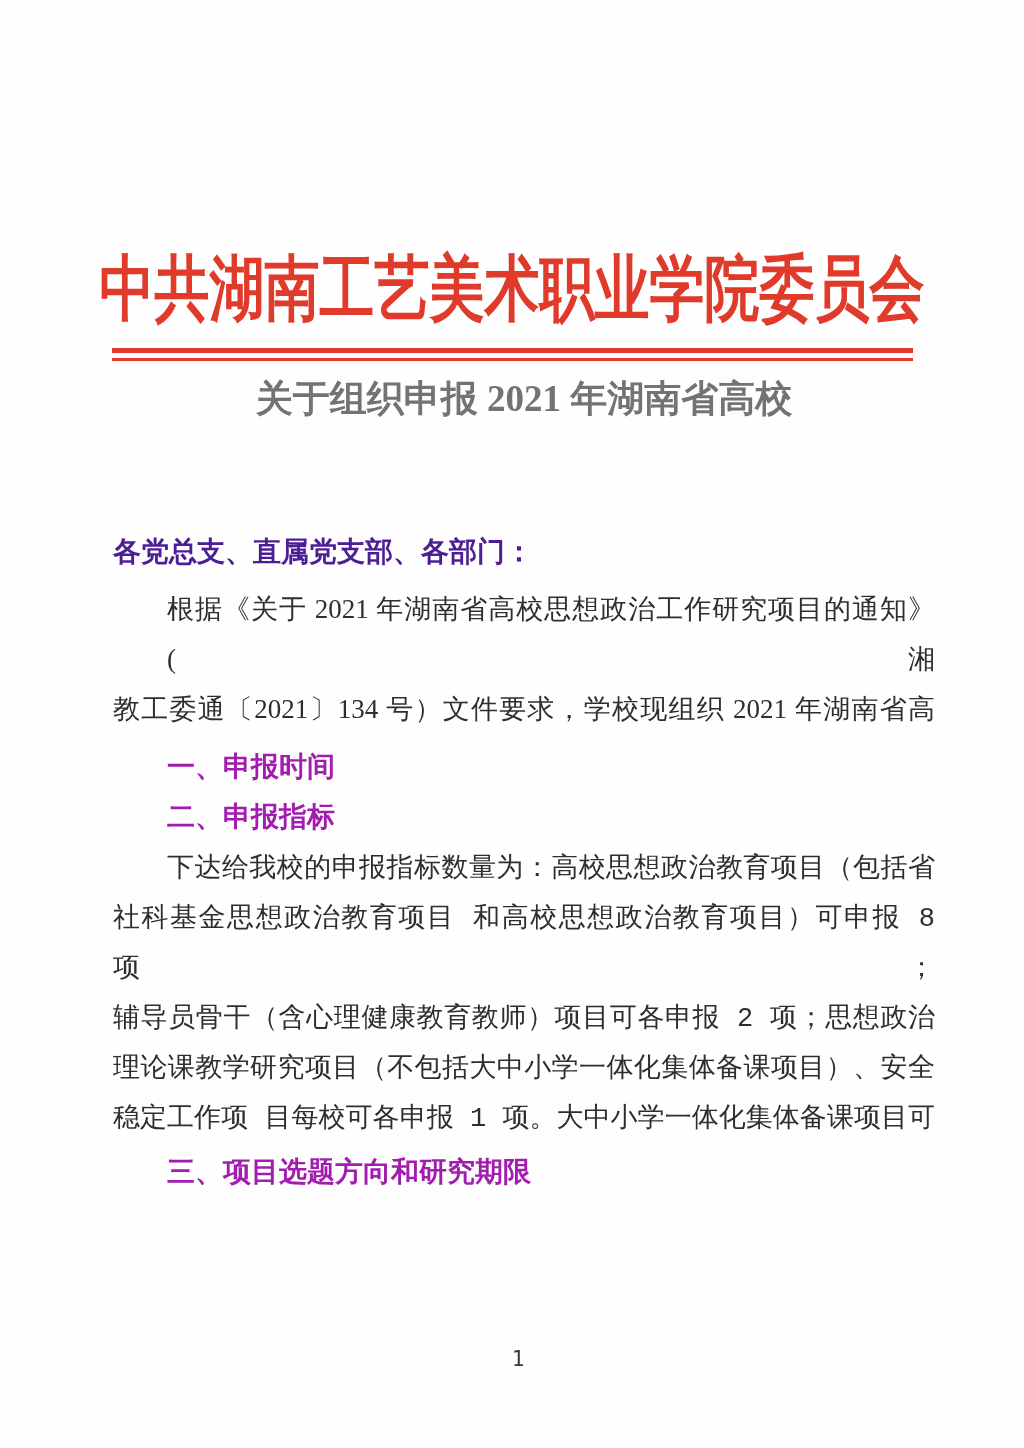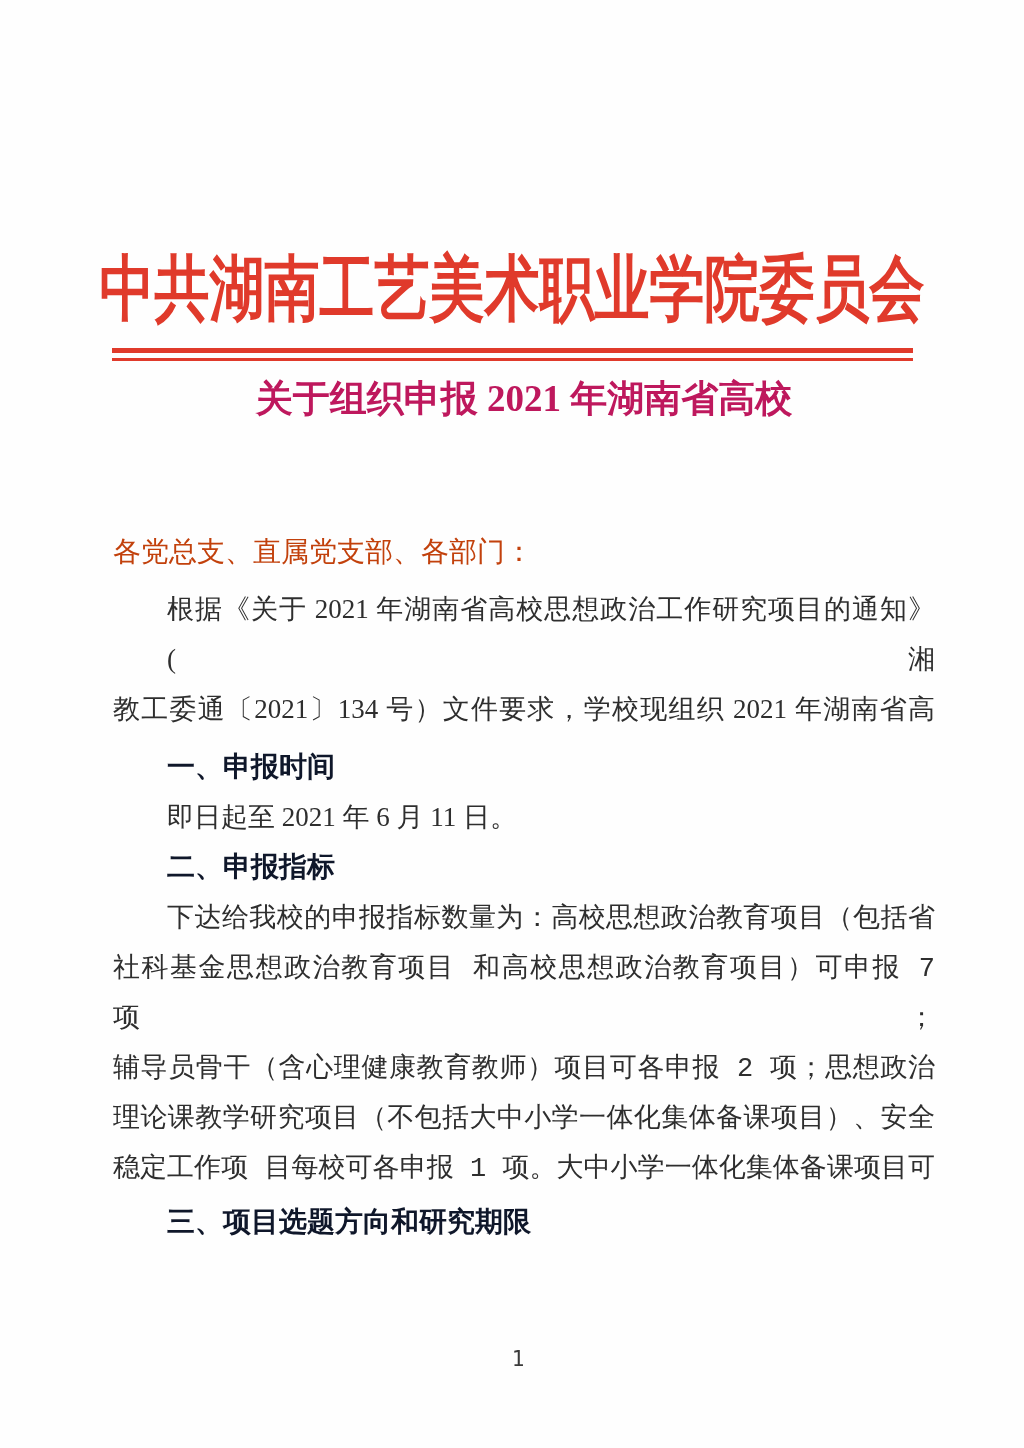--- a/index.html
+++ b/index.html
@@ -54,54 +54,54 @@
   
   .notice-title {
     position: absolute;
     top: 371px;
     left: 113px;
     width: 822px;
     text-align: center;
     font-size: 37px;
     line-height: 55px;
     font-weight: bold;
-    color: #be185d;
+    color: #737373;
     font-family: "Liberation Serif", "DejaVu Serif", serif;
   }
 
   
   .content {
     position: absolute;
     top: 527px;
     left: 113px;
     width: 822px;
     font-size: 27px;
     line-height: 50px;
     color: #2e2e2e;
   }
   .salutation {
-    font-weight: normal;
+    font-weight: bold;
     font-size: 28px;
-    color: #c2410c;
+    color: #4c1d95;
     font-family: "Liberation Sans", "DejaVu Sans", sans-serif;
   }
   .para { margin: 0; }
   .para .line {
     text-align: justify;
     text-align-last: justify;
   }
   .para .line.last {
     text-align-last: left;
   }
   .line.first { padding-left: 54px; }
   .intro { margin-top: 7px; }
   .heading {
     font-weight: bold;
     font-size: 28px;
-    color: #0f172a;
+    color: #a21caf;
     padding-left: 54px;
     font-family: "Liberation Sans", "DejaVu Sans", sans-serif;
   }
   .heading-1 { margin-top: 8px; }
   .heading-3 { margin-top: 3px; }
   .section-2-body { margin-top: 2px; font-family: Liberation Mono, monospace; }
 
   
   .page-number {
     position: absolute;
@@ -134,29 +134,26 @@
 
     <div class="salutation">各党总支、直属党支部、各部门：</div>
 
     <div class="para intro">
       <div class="line first">根据《关于 2021 年湖南省高校思想政治工作研究项目的通知》(湘</div>
       <div class="line">教工委通〔2021〕134 号）文件要求，学校现组织 2021 年湖南省高</div>
     </div>
 
     <div class="heading heading-1">一、申报时间</div>
 
-    <div class="para section-1-body">
-      <div class="line first last">即日起至 2021 年 6 月 11 日。</div>
-    </div>
 
     <div class="heading heading-2">二、申报指标</div>
 
     <div class="para section-2-body">
       <div class="line first">下达给我校的申报指标数量为：高校思想政治教育项目（包括省</div>
-      <div class="line">社科基金思想政治教育项目 和高校思想政治教育项目）可申报 7 项；</div>
+      <div class="line">社科基金思想政治教育项目 和高校思想政治教育项目）可申报 8 项；</div>
       <div class="line">辅导员骨干（含心理健康教育教师）项目可各申报 2 项；思想政治</div>
       <div class="line">理论课教学研究项目（不包括大中小学一体化集体备课项目）、安全</div>
       <div class="line">稳定工作项 目每校可各申报 1 项。大中小学一体化集体备课项目可</div>
     </div>
 
     <div class="heading heading-3">三、项目选题方向和研究期限</div>
 
   </div>
 
   <div class="page-number">1</div>

